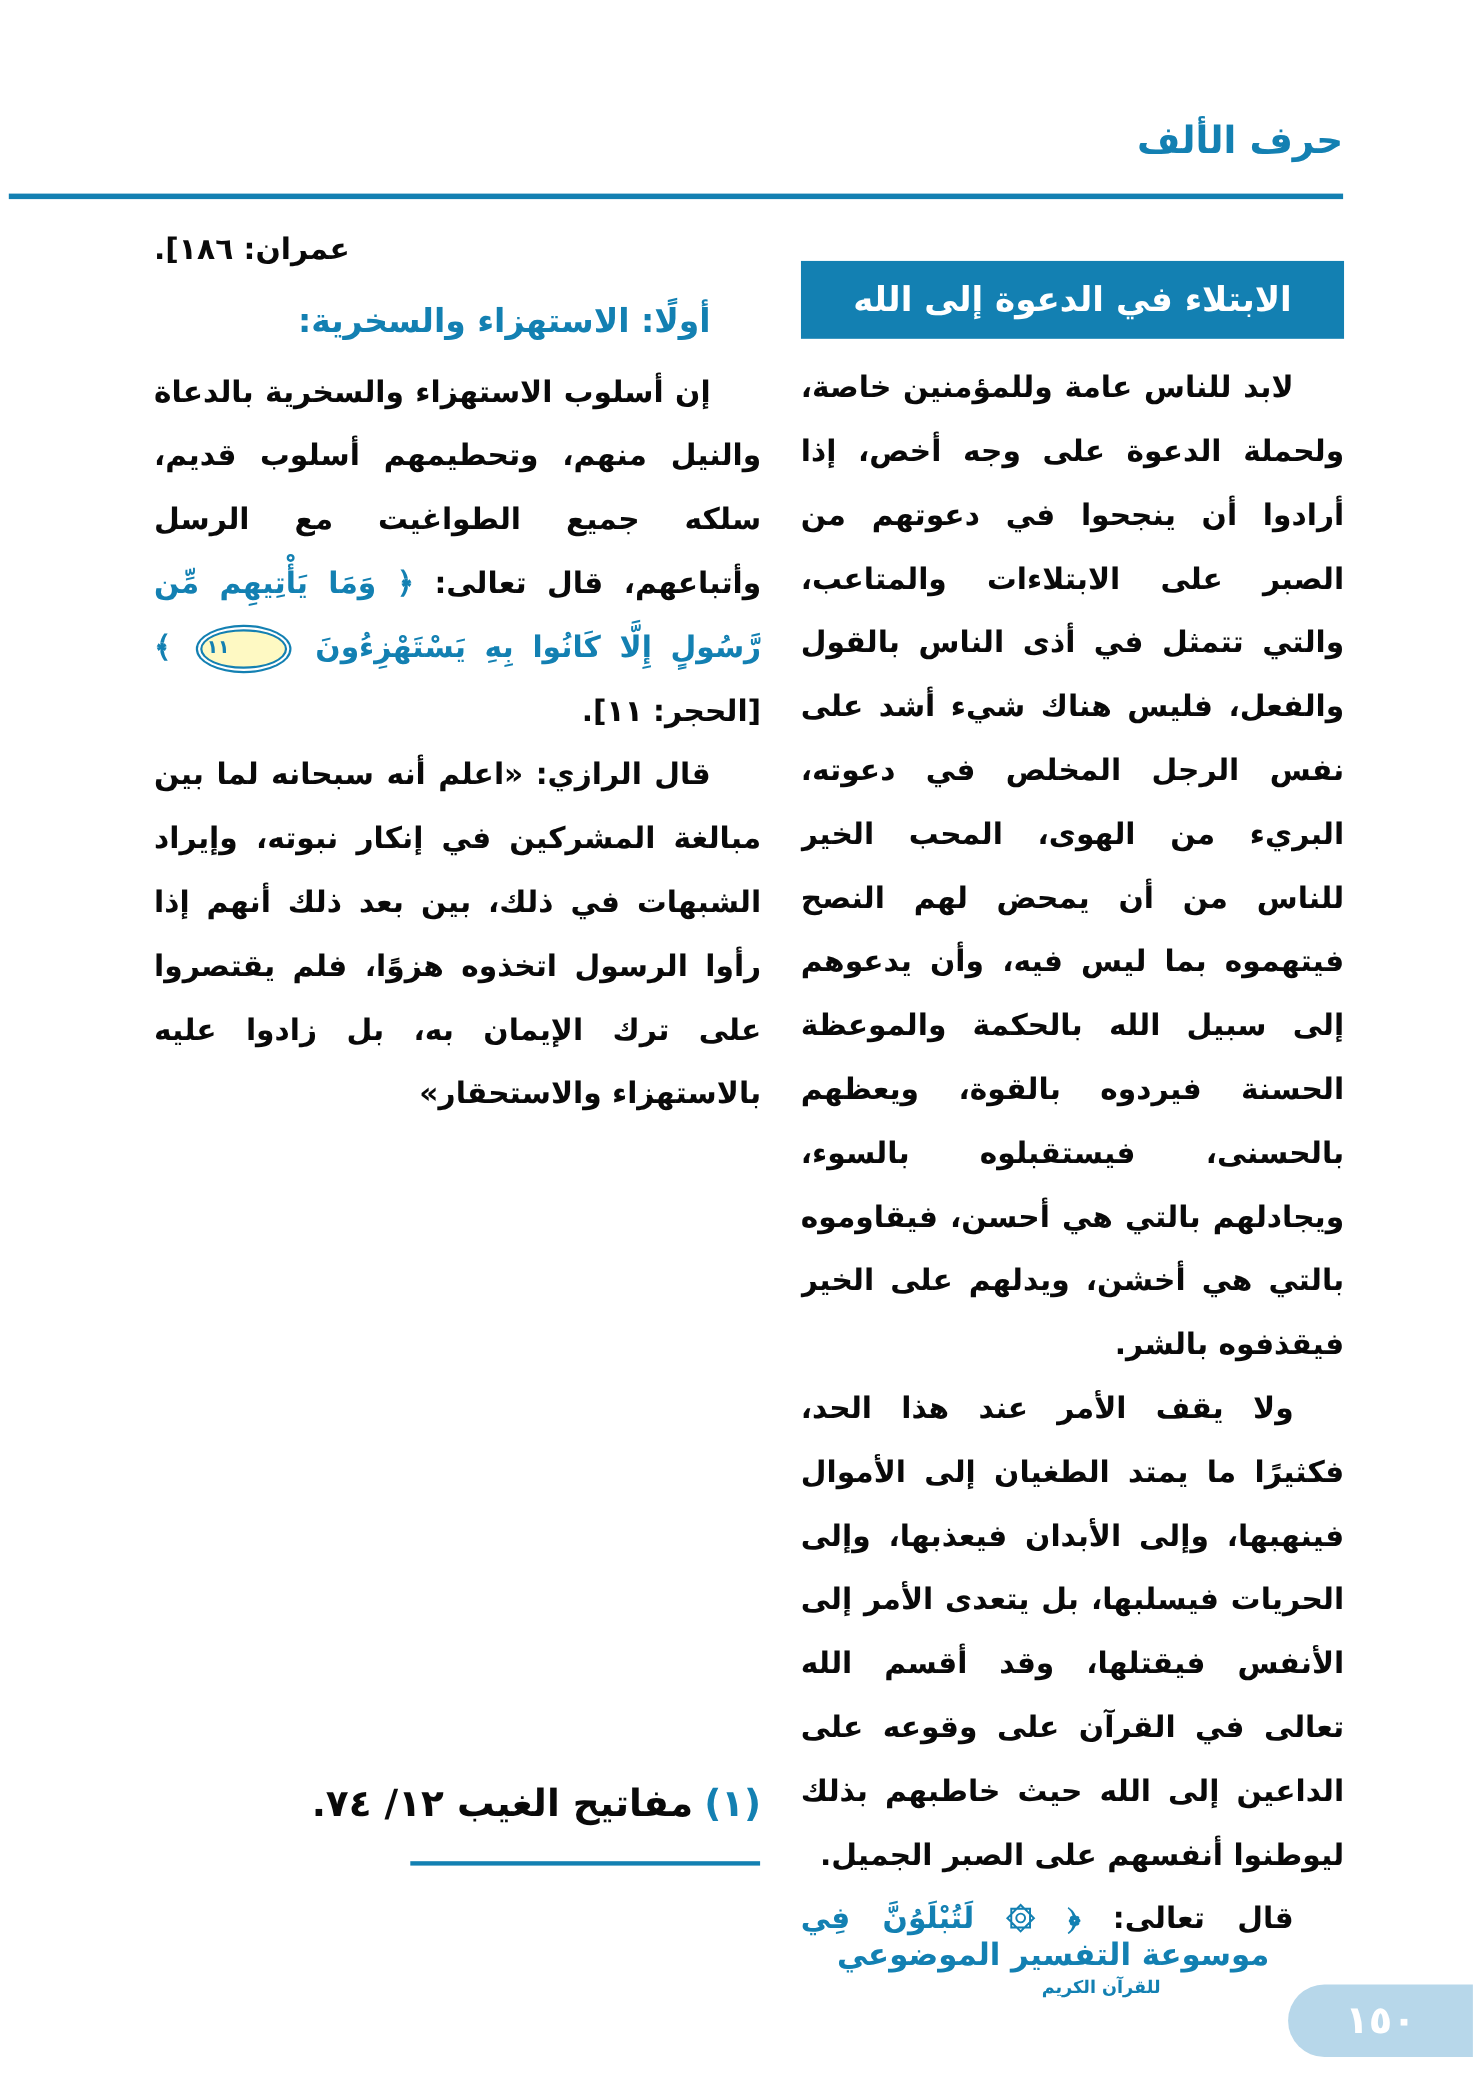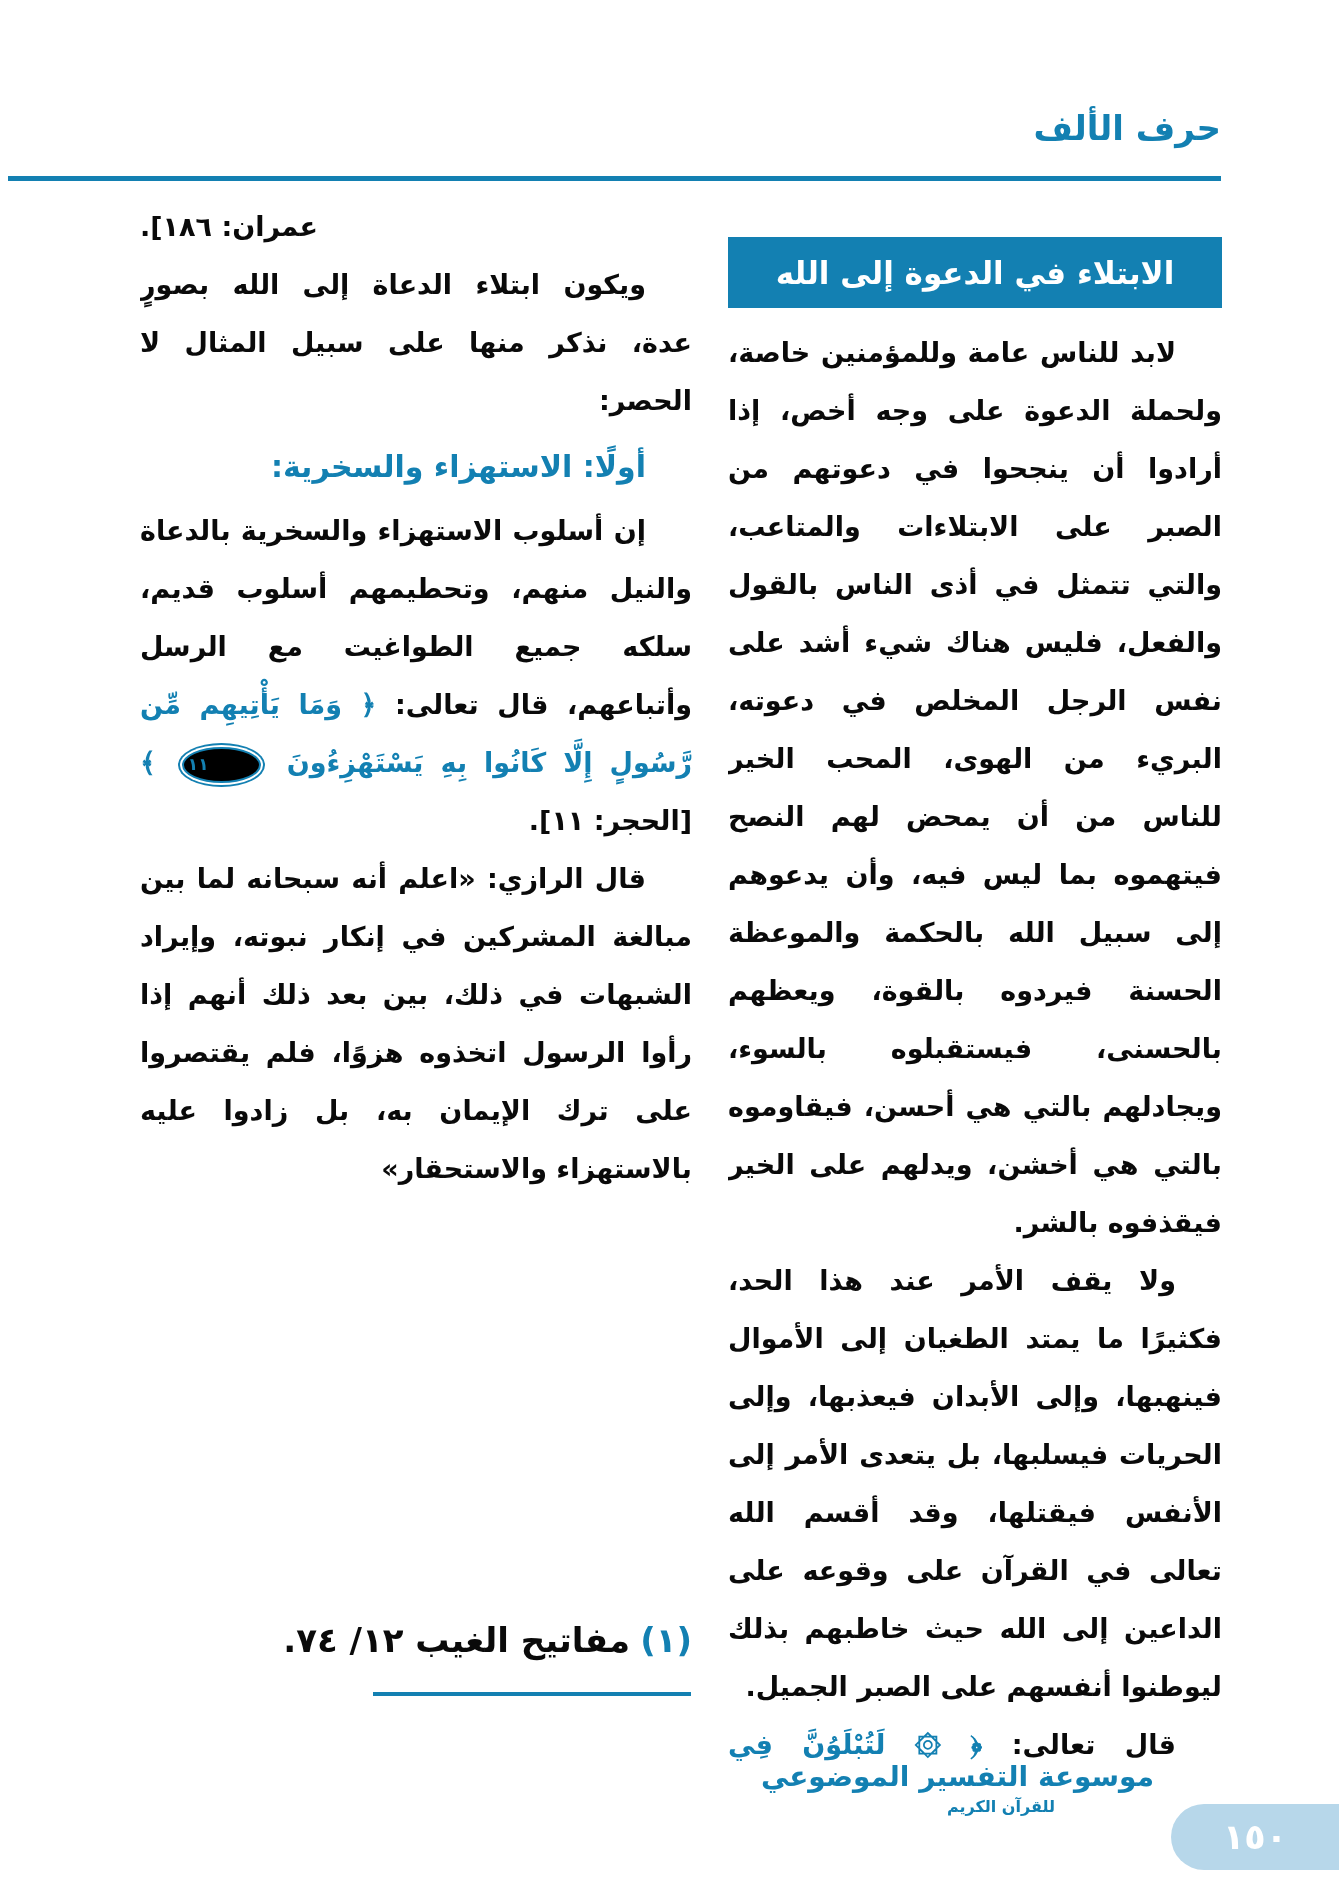--- a/index.html
+++ b/index.html
@@ -49,21 +49,21 @@
     color:var(--accent);font-size:30px;font-weight:700;
     line-height:58px;text-indent:46px;margin:8px 0 6px;
     text-align:right;
   }
   .ayah{
     display:inline-flex;align-items:center;justify-content:center;
     min-width:36px;height:36px;padding:0 4px;
     border:2px solid var(--accent);border-radius:50%;
     box-shadow:0 0 0 2px #ffffff,0 0 0 4px var(--accent);
     color:var(--accent);font-size:17px;line-height:1;
-    vertical-align:middle;margin:0 9px;background:#000000;
+    vertical-align:middle;margin:0 9px;background:#fef9c3;
   }
   .fn-divider{
     position:absolute;top:1692px;left:373px;width:318px;height:4px;
     background:var(--accent);
   }
   .footnote{
     position:absolute;top:1616px;left:140px;width:552px;
     font-size:34px;font-weight:700;text-align:right;line-height:48px;
   }
   .fn-marker{color:var(--accent);margin-left:10px;}
@@ -99,21 +99,20 @@
       <span>قال تعالى:</span>
       <span class="verse">﴿ ۞ لَتُبْلَوُنَّ فِي أَمْوَالِكُمْ وَأَنفُسِكُمْ وَلَتَسْمَعُنَّ مِنَ الَّذِينَ أُوتُوا الْكِتَابَ مِن قَبْلِكُمْ وَمِنَ الَّذِينَ أَشْرَكُوا أَذًى كَثِيرًا ۚ وَإِن تَصْبِرُوا وَتَتَّقُوا فَإِنَّ ذَٰلِكَ مِنْ عَزْمِ الْأُمُورِ</span>
       
       
       
     </p>
   </section>
 
   <section class="col col-left">
     <div class="body ref-line">عمران: ١٨٦].</div>
-    <p class="body indent">ويكون ابتلاء الدعاة إلى الله بصورٍ عدة، نذكر منها على سبيل المثال لا الحصر:</p>
     <h3 class="subhead">أولًا: الاستهزاء والسخرية:</h3>
     <p class="body indent">
       <span>إن أسلوب الاستهزاء والسخرية بالدعاة والنيل منهم، وتحطيمهم أسلوب قديم، سلكه جميع الطواغيت مع الرسل وأتباعهم، قال تعالى:</span>
       <span class="verse">﴿ وَمَا يَأْتِيهِم مِّن رَّسُولٍ إِلَّا كَانُوا بِهِ يَسْتَهْزِءُونَ</span>
       <span class="ayah">١١</span>
       <span class="verse">﴾</span>
       <span>[الحجر: ١١].</span>
     </p>
     <p class="body indent">
       <span>قال الرازي: «اعلم أنه سبحانه لما بين مبالغة المشركين في إنكار نبوته، وإيراد الشبهات في ذلك، بين بعد ذلك أنهم إذا رأوا الرسول اتخذوه هزوًا، فلم يقتصروا على ترك الإيمان به، بل زادوا عليه بالاستهزاء والاستحقار»</span>

